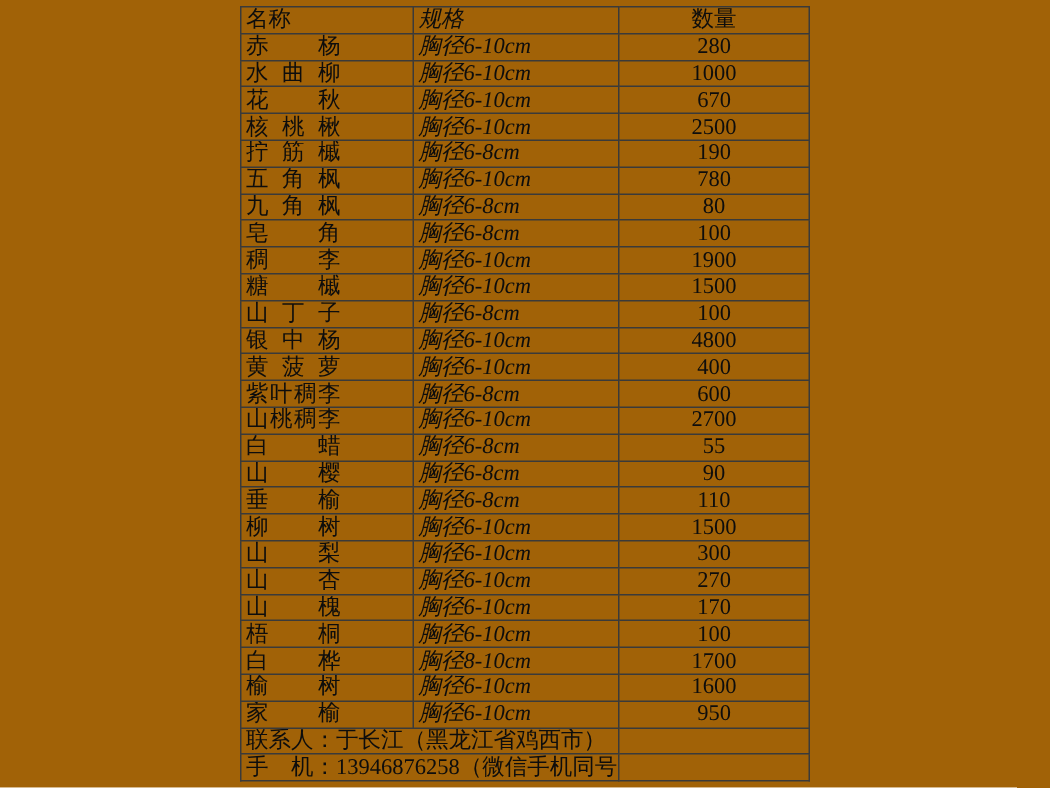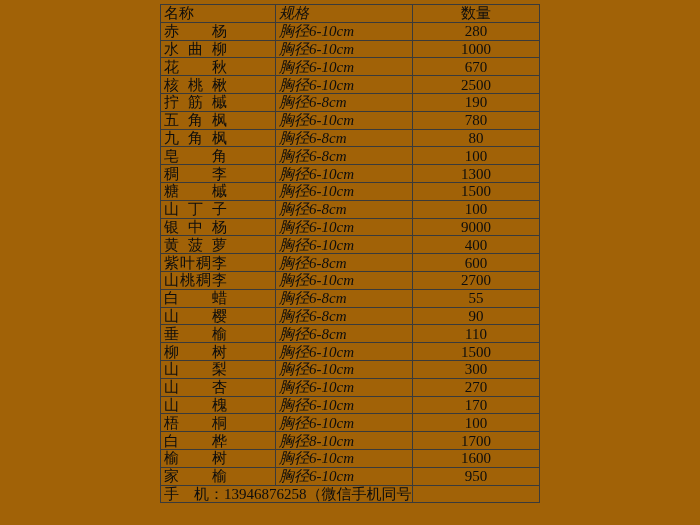--- a/index.html
+++ b/index.html
@@ -149,21 +149,21 @@
           <td class="c-qty">100</td>
         </tr>
         <tr>
           <td class="c-name">
             <div class="name-just">
               <span>稠</span>
               <span>李</span>
             </div>
           </td>
           <td class="c-spec">胸径6-10cm</td>
-          <td class="c-qty">1300</td>
+          <td class="c-qty">1900</td>
         </tr>
         <tr>
           <td class="c-name">
             <div class="name-just">
               <span>糖</span>
               <span>槭</span>
             </div>
           </td>
           <td class="c-spec">胸径6-10cm</td>
           <td class="c-qty">1500</td>
@@ -181,21 +181,21 @@
         </tr>
         <tr>
           <td class="c-name">
             <div class="name-just">
               <span>银</span>
               <span>中</span>
               <span>杨</span>
             </div>
           </td>
           <td class="c-spec">胸径6-10cm</td>
-          <td class="c-qty">9000</td>
+          <td class="c-qty">4800</td>
         </tr>
         <tr>
           <td class="c-name">
             <div class="name-just">
               <span>黄</span>
               <span>菠</span>
               <span>萝</span>
             </div>
           </td>
           <td class="c-spec">胸径6-10cm</td>
@@ -330,19 +330,23 @@
             <div class="name-just">
               <span>家</span>
               <span>榆</span>
             </div>
           </td>
           <td class="c-spec">胸径6-10cm</td>
           <td class="c-qty">950</td>
         </tr>
       </tbody>
     <tfoot>
+      <tr>
+        <td colspan="2" class="footer-cell">联系人：于长江（黑龙江省鸡西市）</td>
+        <td class="c-qty"></td>
+      </tr>
       <tr>
         <td colspan="2" class="footer-cell">手　机：13946876258（微信手机同号）</td>
         <td class="c-qty"></td>
       </tr>
     </tfoot>
   </table>
 </div>
 
 </body></html>

